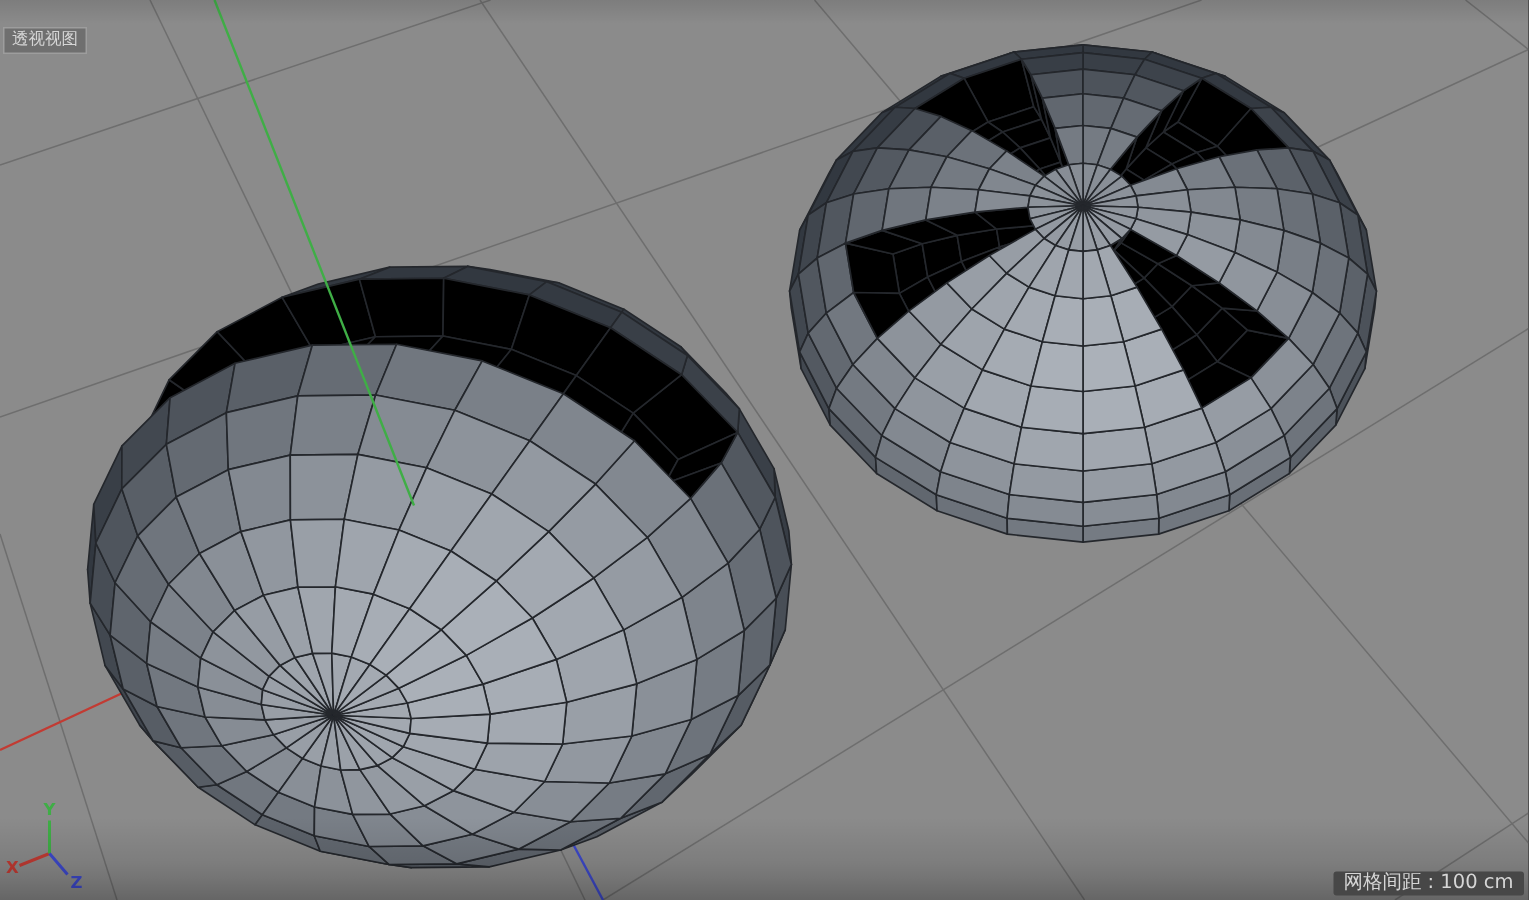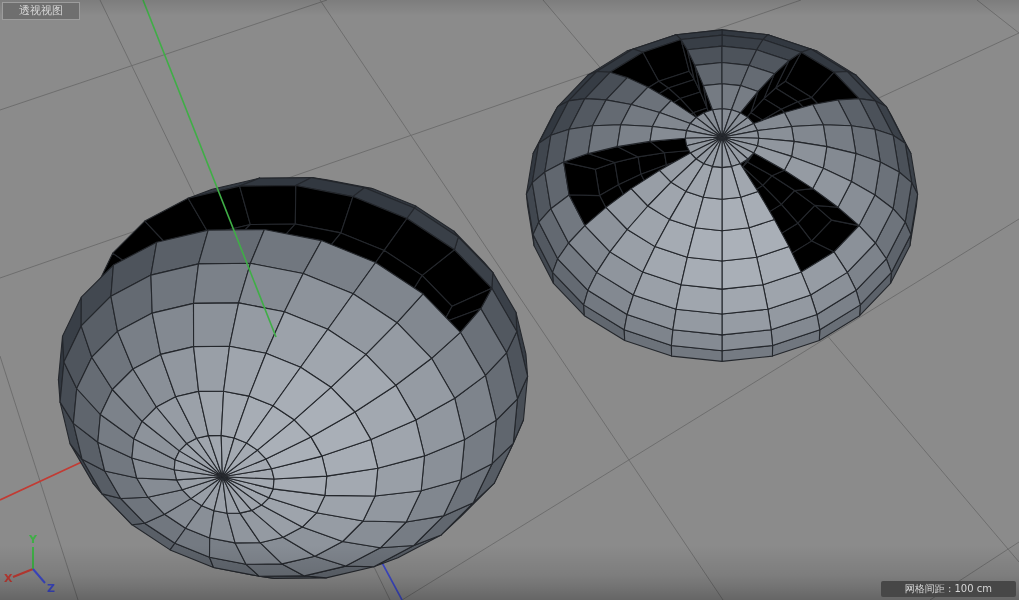--- a/index.html
+++ b/index.html
@@ -8,29 +8,29 @@
     background:#8b8b8b;
     font-family:"DejaVu Sans","Liberation Sans",sans-serif;
   }
   #scene{position:absolute;left:0;top:0;}
   .shade-top{position:absolute;left:0;top:0;width:100%;height:16px;
     background:linear-gradient(rgba(0,0,0,0.10),rgba(0,0,0,0));pointer-events:none;}
   .shade-bottom{position:absolute;left:0;bottom:0;width:100%;height:55px;
     background:linear-gradient(rgba(0,0,0,0) 0%,rgba(0,0,0,0.10) 55%,rgba(0,0,0,0.17) 75%,rgba(0,0,0,0.27) 100%);
     pointer-events:none;}
   .vp-title{
-    position:absolute;left:2px;top:2px;
-    font-size:11px;line-height:14px;padding:1px 16px;
+    position:absolute;left:2px;top:18px;
+    font-size:11px;line-height:14px;padding:1px 5px;
     background:#6f6f6f;border:1px solid #9d9d9d;color:#d5d5d5;
     user-select:none;
     font-family:Liberation Mono, monospace;
   }
   .grid-status{
     position:absolute;right:3px;bottom:3px;
-    font-size:10px;line-height:14px;padding:1px 24px;
+    font-size:13px;line-height:14px;padding:1px 7px;
     background:#474747;color:#d6d6d6;border-radius:2px;
     user-select:none;
     margin-left:12px;
   }
 </style>
 </head>
 <body>
 
 <div id="viewport">
   <svg id="scene" width="1019" height="600" viewBox="0 0 1019 600">

